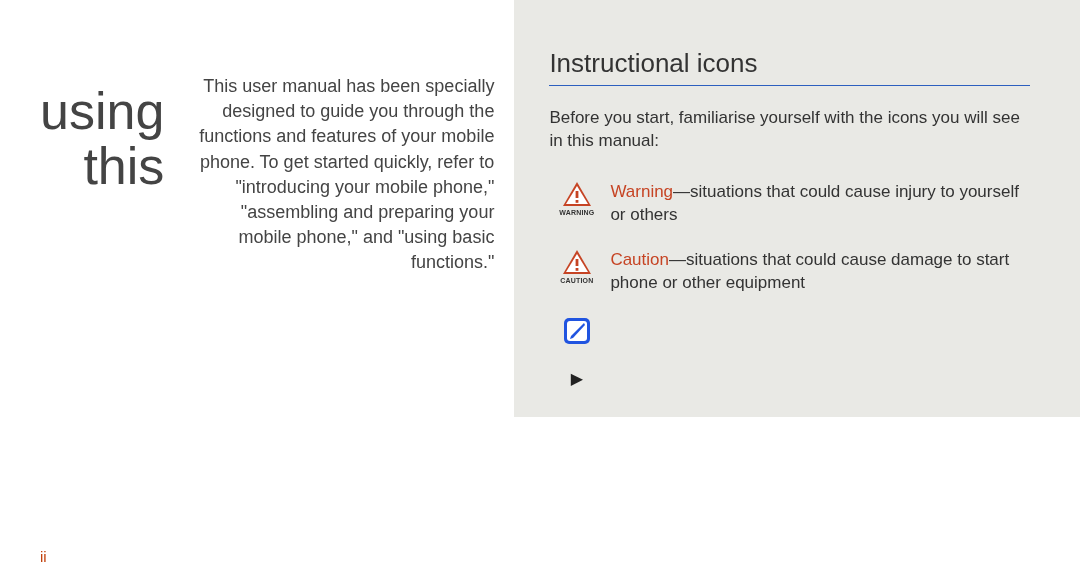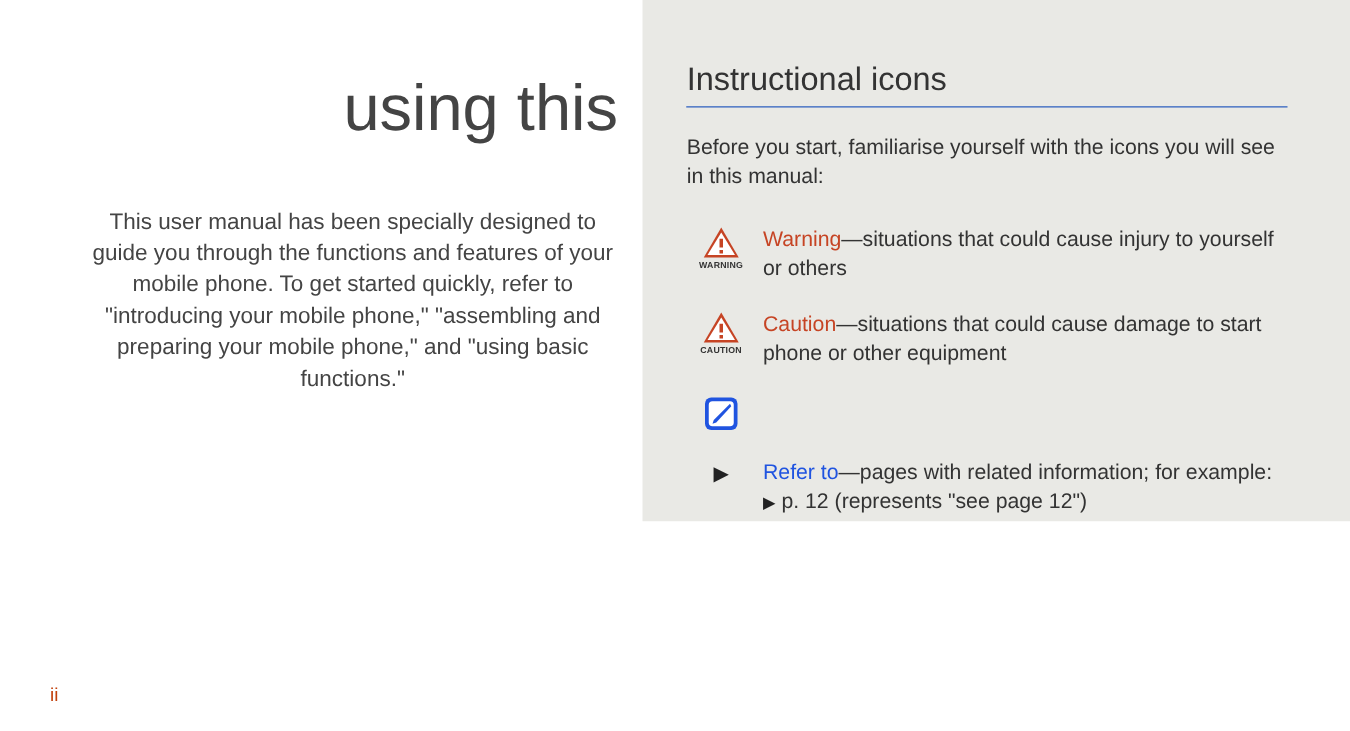--- a/index.html
+++ b/index.html
@@ -7,45 +7,45 @@
       width: 1080px;
       height: 585px;
       background: #ffffff;
       display: flex;
       font-family: Arial, Helvetica, sans-serif;
       color: #333;
     }
     .left-page {
       width: 528px;
       height: 585px;
-      padding: 50px 20px 20px 40px;
+      padding: 74px 20px 20px 40px;
       position: relative;
       display: flex;
-      flex-direction: column;
+      flex-direction: row;
     }
     .right-page {
       width: 580px;
       height: 417px;
       background: #e9e9e5;
       padding: 48px 50px 20px 35px;
     }
     .title {
       font-size: 52px;
       font-weight: 300;
       text-align: right;
       line-height: 1.05;
       color: #444;
       margin-top: 10px;
       margin-bottom: 50px;
       letter-spacing: 0px;
     }
     .intro {
       font-size: 18px;
       font-weight: 300;
-      text-align: center;
+      text-align: right;
       color: #444;
       line-height: 1.4;
       padding-right: 0;
       padding-left: 30px;
     }
     .page-num {
       position: absolute;
       bottom: 20px;
       left: 40px;
       font-size: 15px;
@@ -170,18 +170,15 @@
           <path d="M21 6 L8 19 L7 22 L10 21 L22 8 Z" fill="#2054e0"></path>
         </svg>
       </span>
     </div>
   </div>
 
   <div class="icon-row">
     <div class="icon-col">
       <span class="arrow-icon">▶</span>
     </div>
-    <div class="text-col">
-      <span class="term-refer">Refer to</span><span>—pages with related information; for example: </span><span class="inline-arrow">▶</span><span> p. 12 (represents "see page 12")</span>
-    </div>
   </div>
 
 </div>
 
 </body></html>

